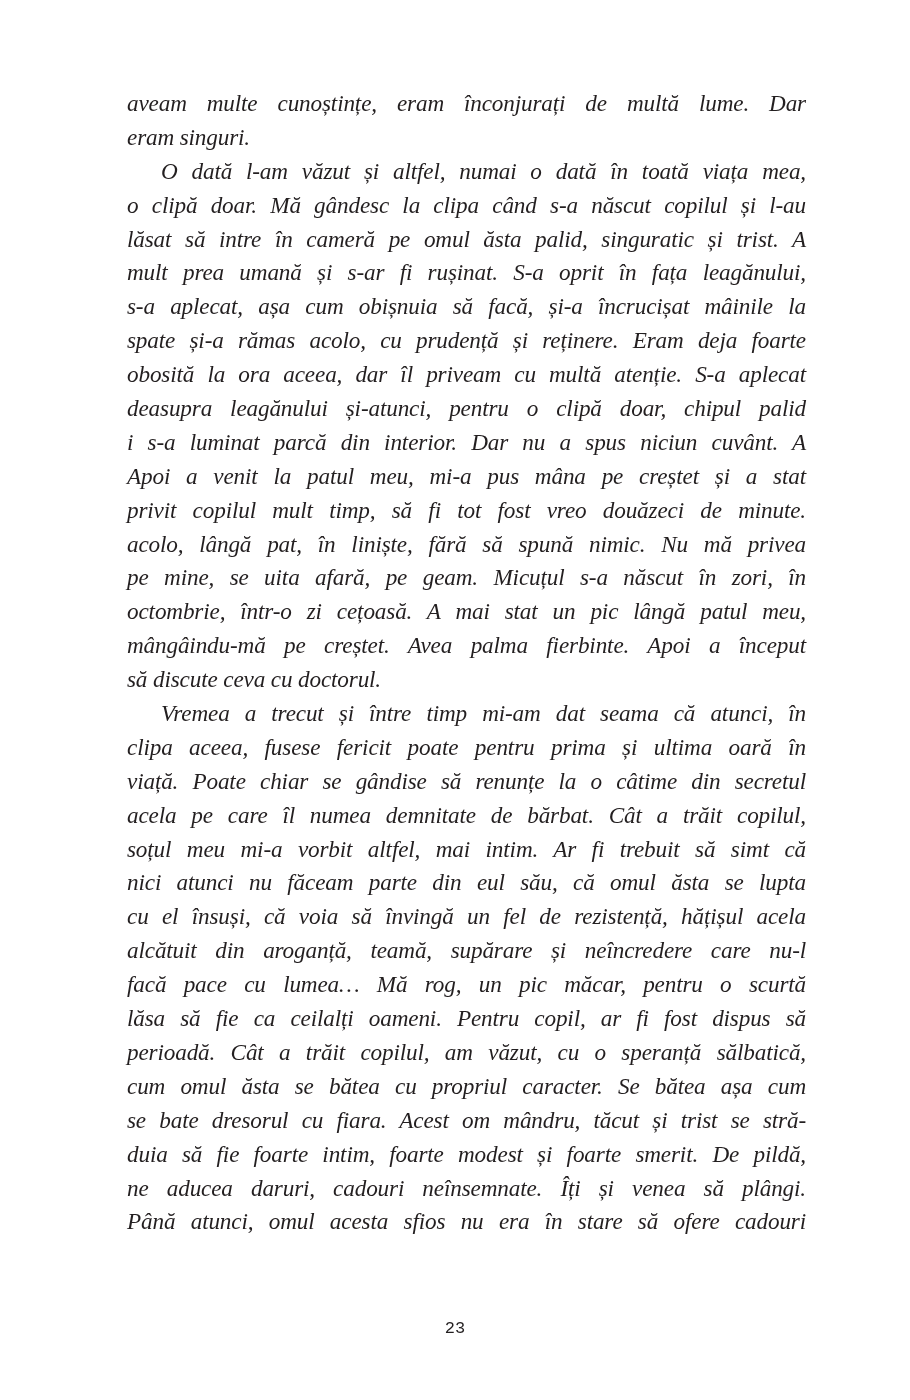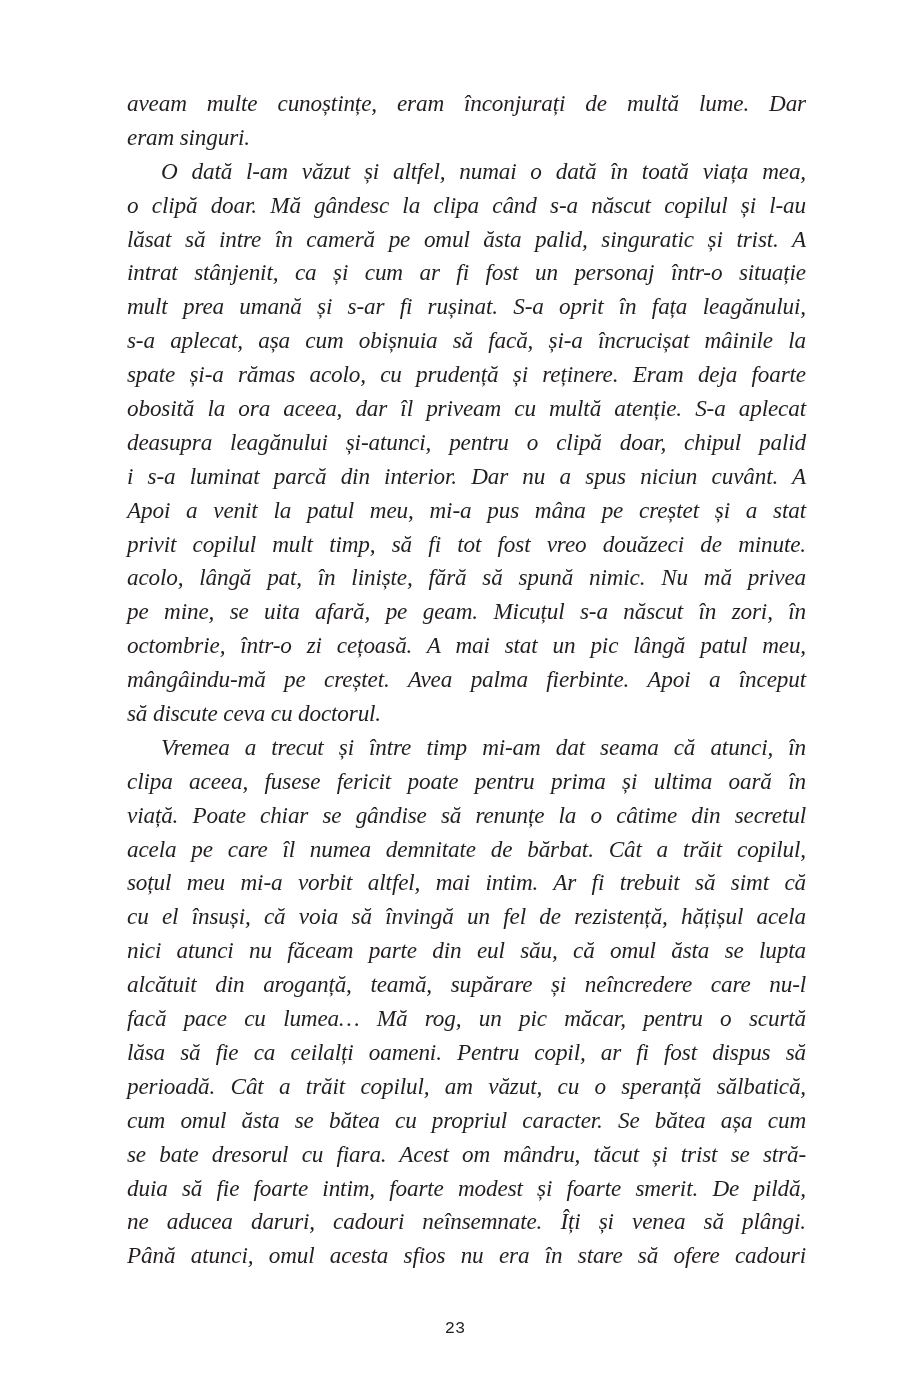--- a/index.html
+++ b/index.html
@@ -62,43 +62,42 @@
 <div class="page">
   <div class="text-block" id="text-block">
       <div>
         <span class="line">aveam multe cunoștințe, eram înconjurați de multă lume. Dar</span>
         <span class="line last">eram singuri.</span>
       </div>
       <div>
         <span class="line indent">O dată l-am văzut și altfel, numai o dată în toată viața mea,</span>
         <span class="line">o clipă doar. Mă gândesc la clipa când s-a născut copilul și l-au</span>
         <span class="line">lăsat să intre în cameră pe omul ăsta palid, singuratic și trist. A</span>
-        <span class="line">intrat stânjenit, ca și cum ar fi fost un personaj într-o situație</span>
         <span class="line">mult prea umană și s-ar fi rușinat. S-a oprit în fața leagănului,</span>
         <span class="line">s-a aplecat, așa cum obișnuia să facă, și-a încrucișat mâinile la</span>
         <span class="line">spate și-a rămas acolo, cu prudență și reținere. Eram deja foarte</span>
         <span class="line">obosită la ora aceea, dar îl priveam cu multă atenție. S-a aplecat</span>
         <span class="line">deasupra leagănului și-atunci, pentru o clipă doar, chipul palid</span>
         <span class="line">i s-a luminat parcă din interior. Dar nu a spus niciun cuvânt. A</span>
         <span class="line">Apoi a venit la patul meu, mi-a pus mâna pe creștet și a stat</span>
         <span class="line">privit copilul mult timp, să fi tot fost vreo douăzeci de minute.</span>
         <span class="line">acolo, lângă pat, în liniște, fără să spună nimic. Nu mă privea</span>
         <span class="line">pe mine, se uita afară, pe geam. Micuțul s-a născut în zori, în</span>
         <span class="line">octombrie, într-o zi cețoasă. A mai stat un pic lângă patul meu,</span>
         <span class="line">mângâindu-mă pe creștet. Avea palma fierbinte. Apoi a început</span>
         <span class="line last">să discute ceva cu doctorul.</span>
       </div>
       <div>
         <span class="line indent">Vremea a trecut și între timp mi-am dat seama că atunci, în</span>
         <span class="line">clipa aceea, fusese fericit poate pentru prima și ultima oară în</span>
         <span class="line">viață. Poate chiar se gândise să renunțe la o câtime din secretul</span>
         <span class="line">acela pe care îl numea demnitate de bărbat. Cât a trăit copilul,</span>
         <span class="line">soțul meu mi-a vorbit altfel, mai intim. Ar fi trebuit să simt că</span>
+        <span class="line">nici atunci nu făceam parte din eul său, că omul ăsta se lupta</span>
         <span class="line">cu el însuși, că voia să învingă un fel de rezistență, hățișul acela</span>
-        <span class="line">nici atunci nu făceam parte din eul său, că omul ăsta se lupta</span>
         <span class="line">alcătuit din aroganță, teamă, supărare și neîncredere care nu-l</span>
         <span class="line">facă pace cu lumea… Mă rog, un pic măcar, pentru o scurtă</span>
         <span class="line">lăsa să fie ca ceilalți oameni. Pentru copil, ar fi fost dispus să</span>
         <span class="line">perioadă. Cât a trăit copilul, am văzut, cu o speranță sălbatică,</span>
         <span class="line">cum omul ăsta se bătea cu propriul caracter. Se bătea așa cum</span>
         <span class="line">se bate dresorul cu fiara. Acest om mândru, tăcut și trist se stră-</span>
         <span class="line">duia să fie foarte intim, foarte modest și foarte smerit. De pildă,</span>
         <span class="line">ne aducea daruri, cadouri neînsemnate. Îți și venea să plângi.</span>
         <span class="line">Până atunci, omul acesta sfios nu era în stare să ofere cadouri</span>
       </div>

